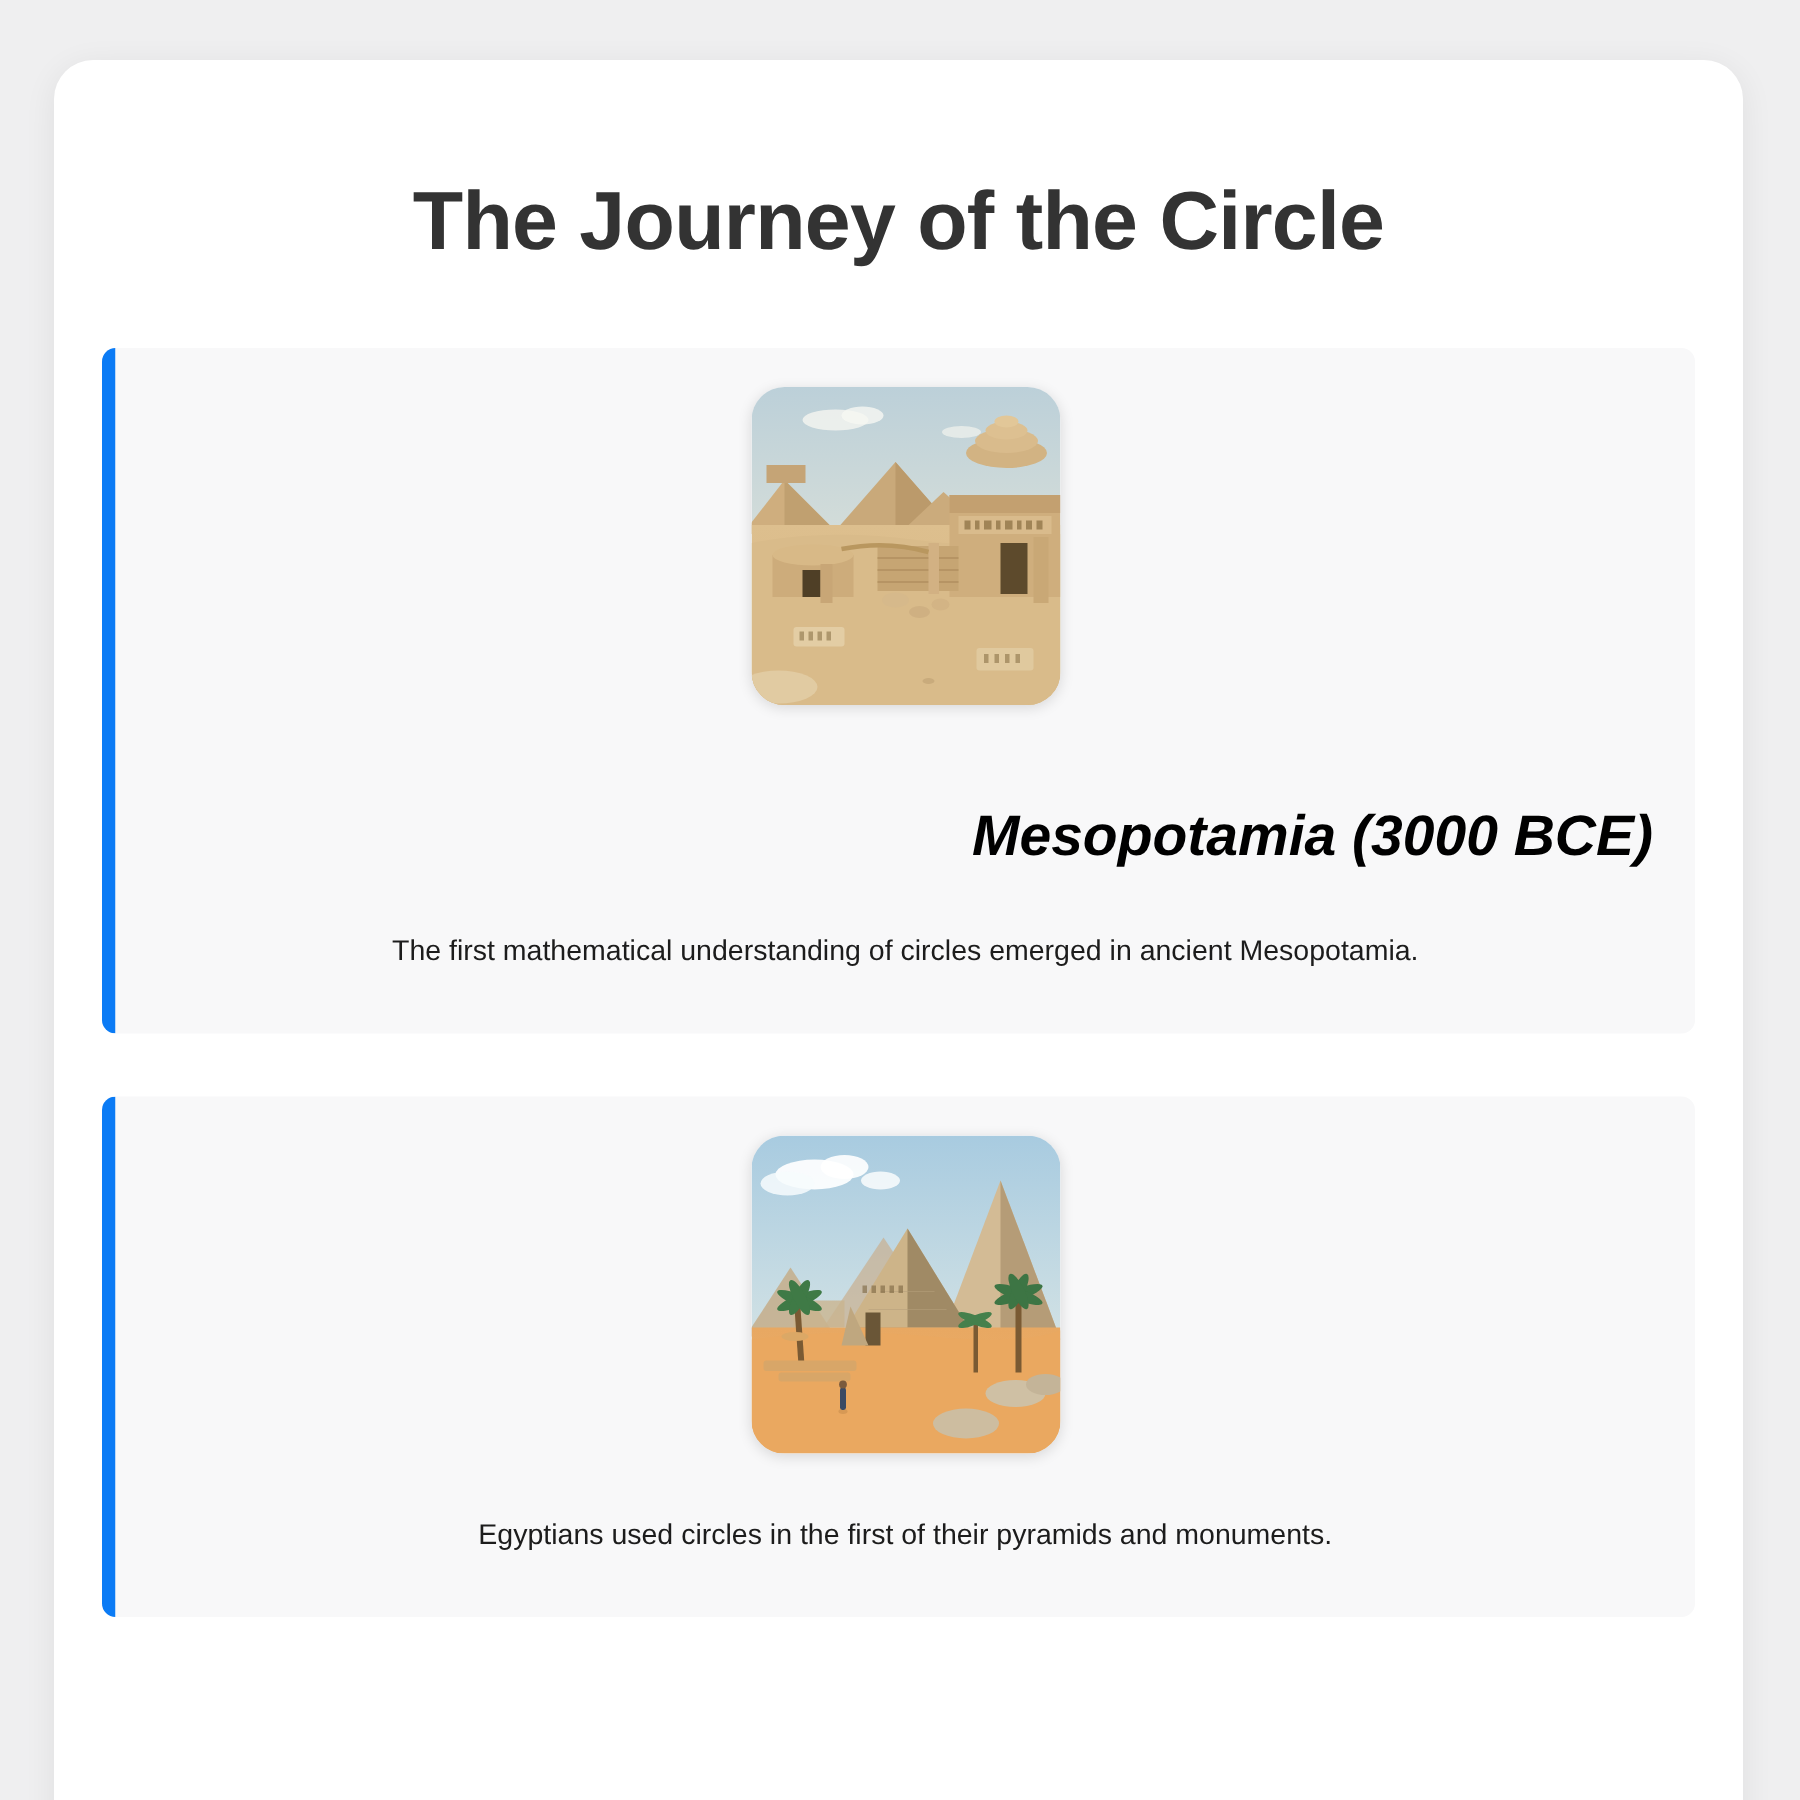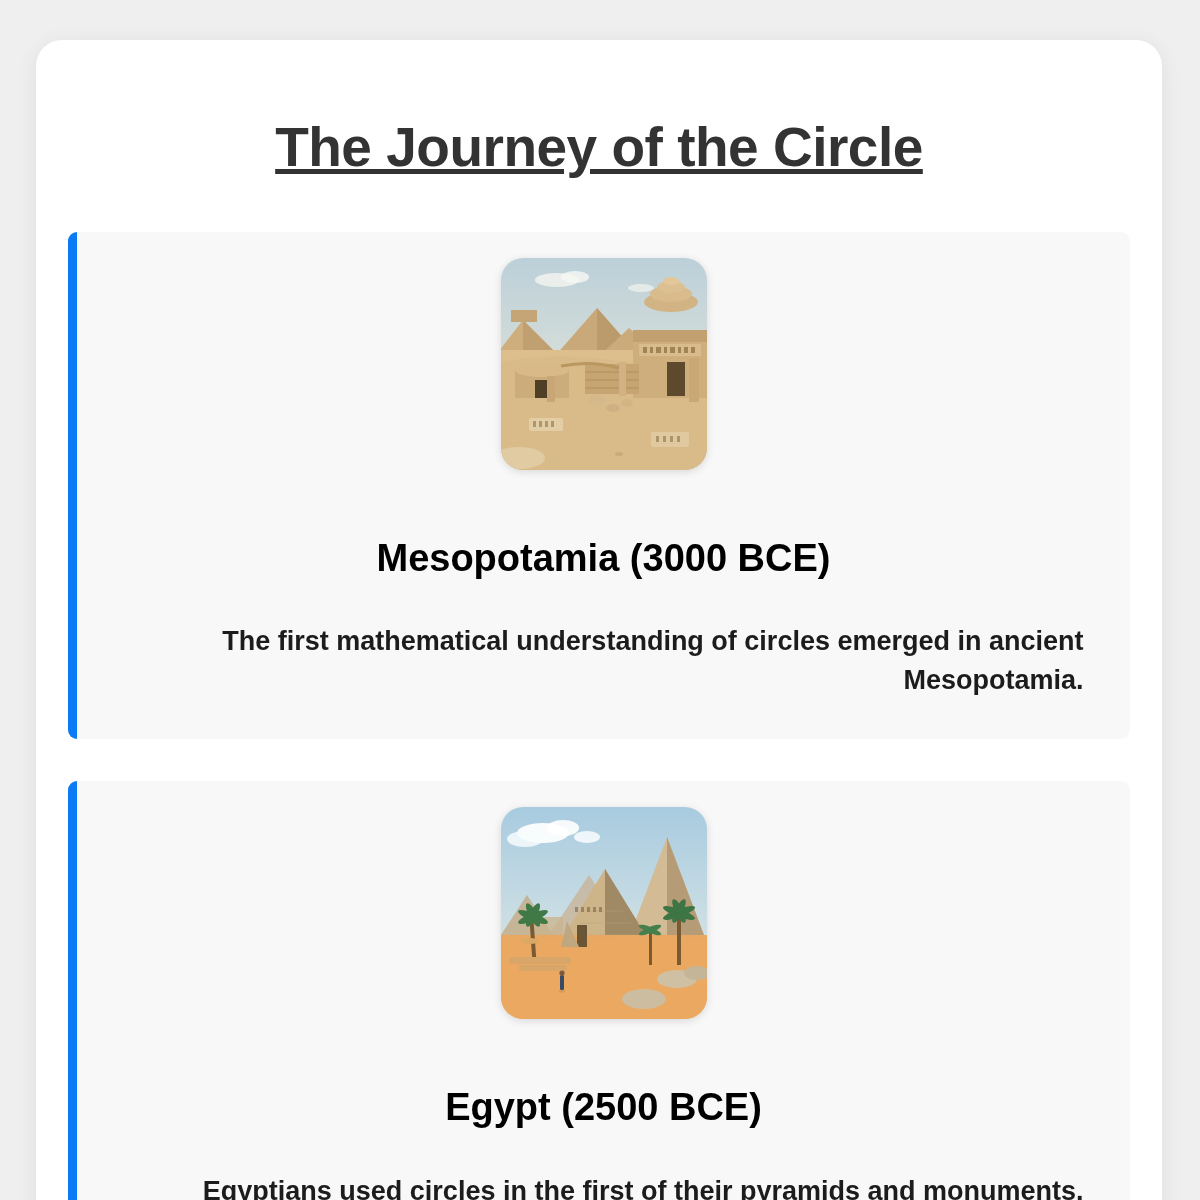--- a/index.html
+++ b/index.html
@@ -29,21 +29,20 @@
   }
 
   .page-title {
     text-align: center;
     font-size: 55px;
     font-weight: bold;
     color: #333333;
     letter-spacing: -0.5px;
     margin-top: 77px;
     line-height: 1.1;
-    text-decoration: underline;
   }
 
   .timeline {
     margin-top: 54px;
     padding: 0 32px;
   }
 
   .timeline-card {
     position: relative;
     background: #f8f8f9;
@@ -64,38 +63,39 @@
     height: 212px;
     border-radius: 22px;
     overflow: hidden;
     box-shadow: 0 2px 9px rgba(0,0,0,0.13);
     position: relative;
   }
 
   .thumb svg { display: block; width: 100%; height: 100%; }
 
   .card-title {
-    text-align: center;
+    text-align: right;
     font-size: 38px;
     font-weight: bold;
     color: #000000;
     margin-top: 67px;
     line-height: 1.15;
+    font-style: italic;
   }
 
   .card-desc {
-    text-align: right;
-    font-size: 27px;
+    text-align: center;
+    font-size: 19px;
     color: #1c1c1c;
     line-height: 1.42;
     margin-top: 42px;
     max-width: 960px;
     margin-left: auto;
     margin-right: auto;
-    font-weight: bold;
+    font-weight: normal;
   }
 </style>
 </head>
 <body>
 
 <div class="page-shell">
 
   <h1 class="page-title">The Journey of the Circle</h1>
 
   <div class="timeline">
@@ -276,18 +276,17 @@
             <rect x="59" y="168" width="4" height="15" rx="1.6" fill="#3b4a63"></rect>
             <circle cx="61" cy="166" r="2.6" fill="#7a5a3d"></circle>
 
             <ellipse cx="176" cy="172" rx="20" ry="9" fill="#cfc0a4"></ellipse>
             <ellipse cx="196" cy="166" rx="13" ry="7" fill="#c4b498"></ellipse>
             <ellipse cx="143" cy="192" rx="22" ry="10" fill="#cdbda0"></ellipse>
             <ellipse cx="29" cy="134" rx="9" ry="3" fill="#dba866"></ellipse>
           </svg>
         </div>
       </div>
-      <h2 class="card-title">Egypt (2500 BCE)</h2>
       <p class="card-desc">Egyptians used circles in the first of their pyramids and monuments.</p>
     </div>
 
   </div>
 </div>
 
 </body></html>

